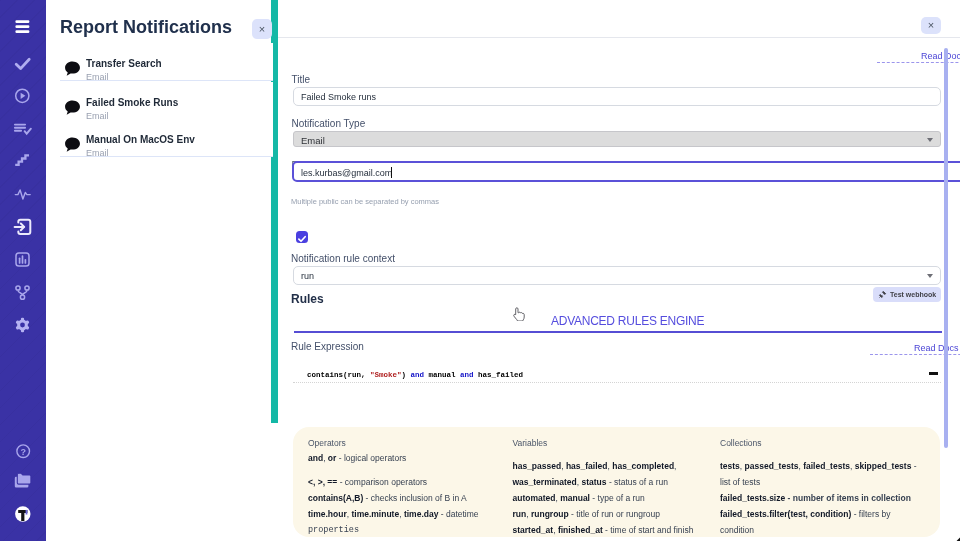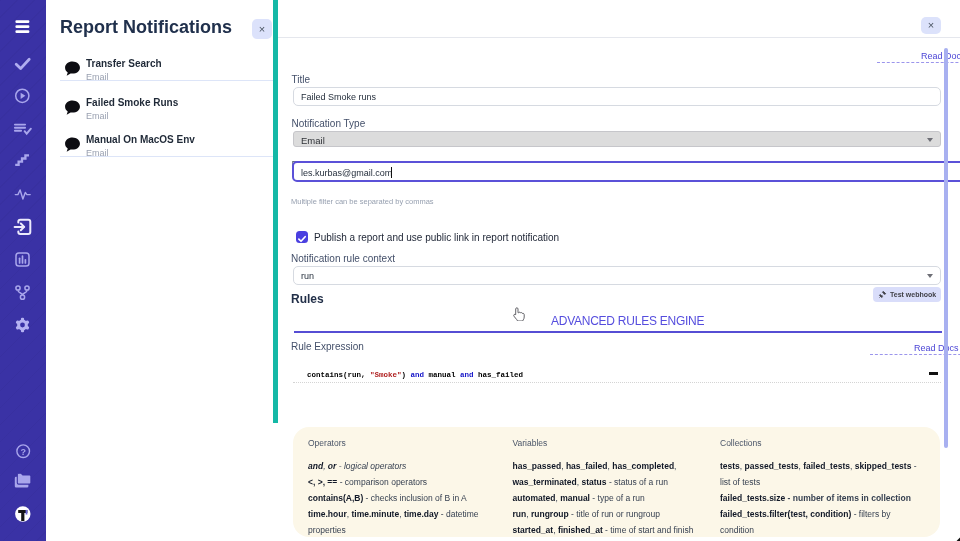--- a/index.html
+++ b/index.html
@@ -3,21 +3,21 @@
 <meta charset="utf-8">
 <style>
 * { margin:0; padding:0; box-sizing:border-box; }
 html,body { width:960px; height:541px; overflow:hidden; background:#fff; font-family:"Liberation Sans", sans-serif; }
 #app { position:relative; width:960px; height:541px; overflow:hidden; }
 .abs { position:absolute; }
 
 #sidebar { left:0; top:0; width:46px; height:541px; background:#3a32a5 repeating-linear-gradient(135deg, rgba(15,10,60,0.045) 0 1px, rgba(255,255,255,0) 1px 12px); }
 #sidebar svg { position:absolute; left:0; }
 
-#listpanel { left:46px; top:0; width:232px; height:423px; background:#fff; border-right:5px solid #14b8a6; }
+#listpanel { left:46px; top:0; width:232px; height:423px; background:#fff; border-right:7px solid #14b8a6; }
 .closebtn { background:#dce2fb; border-radius:5px; color:#4b5563; text-align:center; }
 .item { position:absolute; left:14px; width:213px; height:38px; border-bottom:1px solid #dde5f8; background:#fff; }
 .ittl { position:absolute; left:26px; top:14.5px; font-size:10px; font-weight:700; color:#1f2937; white-space:nowrap; }
 .isub { position:absolute; left:26px; top:28.5px; font-size:9px; color:#9aa1b1; }
 .bub  { position:absolute; left:4px; top:16.5px; }
 
 #main { left:278px; top:0; width:682px; height:541px; background:#fff; }
 .hdr { position:absolute; left:0; top:0; width:682px; height:38px; border-bottom:1px solid #e5e7ed; }
 .h1 { font-weight:700; color:#20304c; white-space:nowrap; }
 .lbl { font-size:10px; color:#44506a; white-space:nowrap; }
@@ -148,28 +148,27 @@
     <div class="abs" style="left:15px; top:131px; width:648px; height:16px; background:#dcdcdc; border:1px solid #c6c6ca; border-radius:3px;">
       <div class="itx" style="position:absolute; left:7px; top:3px; font-size:9.5px; color:#2f3237;">Email</div>
       <div class="caret" style="position:absolute; right:7px; top:6px;"></div>
     </div>
 
     <div class="abs lbl" style="left:13.5px; top:159.5px;">Emails</div>
     <div class="abs" style="left:14px; top:161px; width:725px; height:21px; border:2px solid #5b51d8; border-radius:5px; background:#fff;">
       <div class="itx" style="position:absolute; left:7px; top:4.5px;">les.kurbas@gmail.com</div>
       <div style="position:absolute; left:97px; top:3.5px; width:1px; height:11px; background:#111;"></div>
     </div>
-    <div class="abs help" style="left:13px; top:197px;">Multiple filter can be separated by commas</div>
+    <div class="abs help" style="left:13px; top:197px;">Multiple public can be separated by commas</div>
 
     <div class="abs" style="left:18px; top:230.5px; width:12px; height:12px; background:#4a3fe0; border-radius:3.5px;">
       <svg width="12" height="12" viewBox="0 0 11 11">
           <path d="M2.6 5.6 L4.6 7.6 L8.4 3.4" stroke="#fff" stroke-width="1.5" fill="none" stroke-linecap="round" stroke-linejoin="round"></path>
         </svg>
     </div>
-    <div class="abs itx" style="left:36px; top:231.5px; font-size:10px; color:#1d2434;">Publish a report and use public link in report notification</div>
 
     <div class="abs lbl" style="left:13px; top:252.5px;">Notification rule context</div>
     <div class="abs inp" style="left:15px; top:266px; width:648px; height:19px;">
       <div class="itx" style="position:absolute; left:7px; top:4px;">run</div>
       <div class="caret" style="position:absolute; right:7px; top:7px;"></div>
     </div>
 
     <div class="abs h1" style="left:13px; top:292px; font-size:12px; color:#233049;">Rules</div>
     <div class="abs" style="left:595px; top:287px; width:68px; height:15px; background:#d9ddfa; border-radius:4px;">
       <svg width="9" height="9" viewBox="0 0 24 24" style="position:absolute; left:5px; top:3px;">
@@ -183,25 +182,25 @@
 
     <div class="abs lbl" style="left:13px; top:341px;">Rule Expression</div>
     <div class="abs link" style="left:592px; top:342px;">Read Docs <span style="font-size:9.5px;">→</span></div>
 
     <div class="abs" style="left:29px; top:371px; font-family:'Liberation Mono', monospace; font-size:7.5px; font-weight:700; color:#000; white-space:pre;">contains(run, <span style="color:#b02020;">"Smoke"</span>) <span style="color:#1212c8;">and</span> manual <span style="color:#1212c8;">and</span> has_failed</div>
     <div class="abs" style="left:15px; top:382px; width:648px; border-top:1px dotted #d4d4d4;"></div>
     <div class="abs" style="left:651px; top:371.5px; width:9px; height:3px; background:#111;"></div>
 
     <div class="abs" style="left:15px; top:427px; width:647px; height:110px; background:#fcf7e8; border-radius:16px; overflow:hidden;">
       <div class="creamline" style="left:15px; top:10.5px; color:#4a5568;">Operators</div>
-      <div class="creamline" style="left:15px; top:34px;font-style:italic;"><b>and</b>, <b>or</b> - logical operators</div>
+      <div class="creamline" style="left:15px; top:26px;"><b>and</b>, <b>or</b> - logical operators</div>
       <div class="creamline" style="left:15px; top:50px;"><b>&lt;, &gt;, ==</b> - comparison operators</div>
       <div class="creamline" style="left:15px; top:66px;"><b>contains(A,B)</b> - checks inclusion of B in A</div>
       <div class="creamline" style="left:15px; top:82px;"><b>time.hour</b>, <b>time.minute</b>, <b>time.day</b> - datetime</div>
-      <div class="creamline" style="left:15px; top:98px;">properties</div>
+      <div class="creamline" style="left:15px; top:98px;font-family:Liberation Mono, monospace;">properties</div>
 
       <div class="creamline" style="left:219.5px; top:10.5px; color:#4a5568;">Variables</div>
       <div class="creamline" style="left:219.5px; top:34px;"><b>has_passed</b>, <b>has_failed</b>, <b>has_completed</b>,</div>
       <div class="creamline" style="left:219.5px; top:50px;"><b>was_terminated</b>, <b>status</b> - status of a run</div>
       <div class="creamline" style="left:219.5px; top:66px;"><b>automated</b>, <b>manual</b> - type of a run</div>
       <div class="creamline" style="left:219.5px; top:82px;"><b>run</b>, <b>rungroup</b> - title of run or rungroup</div>
       <div class="creamline" style="left:219.5px; top:98px;"><b>started_at</b>, <b>finished_at</b> - time of start and finish</div>
 
       <div class="creamline" style="left:427px; top:10.5px; color:#4a5568;">Collections</div>
       <div class="creamline" style="left:427px; top:34px;"><b>tests</b>, <b>passed_tests</b>, <b>failed_tests</b>, <b>skipped_tests</b> -</div>

